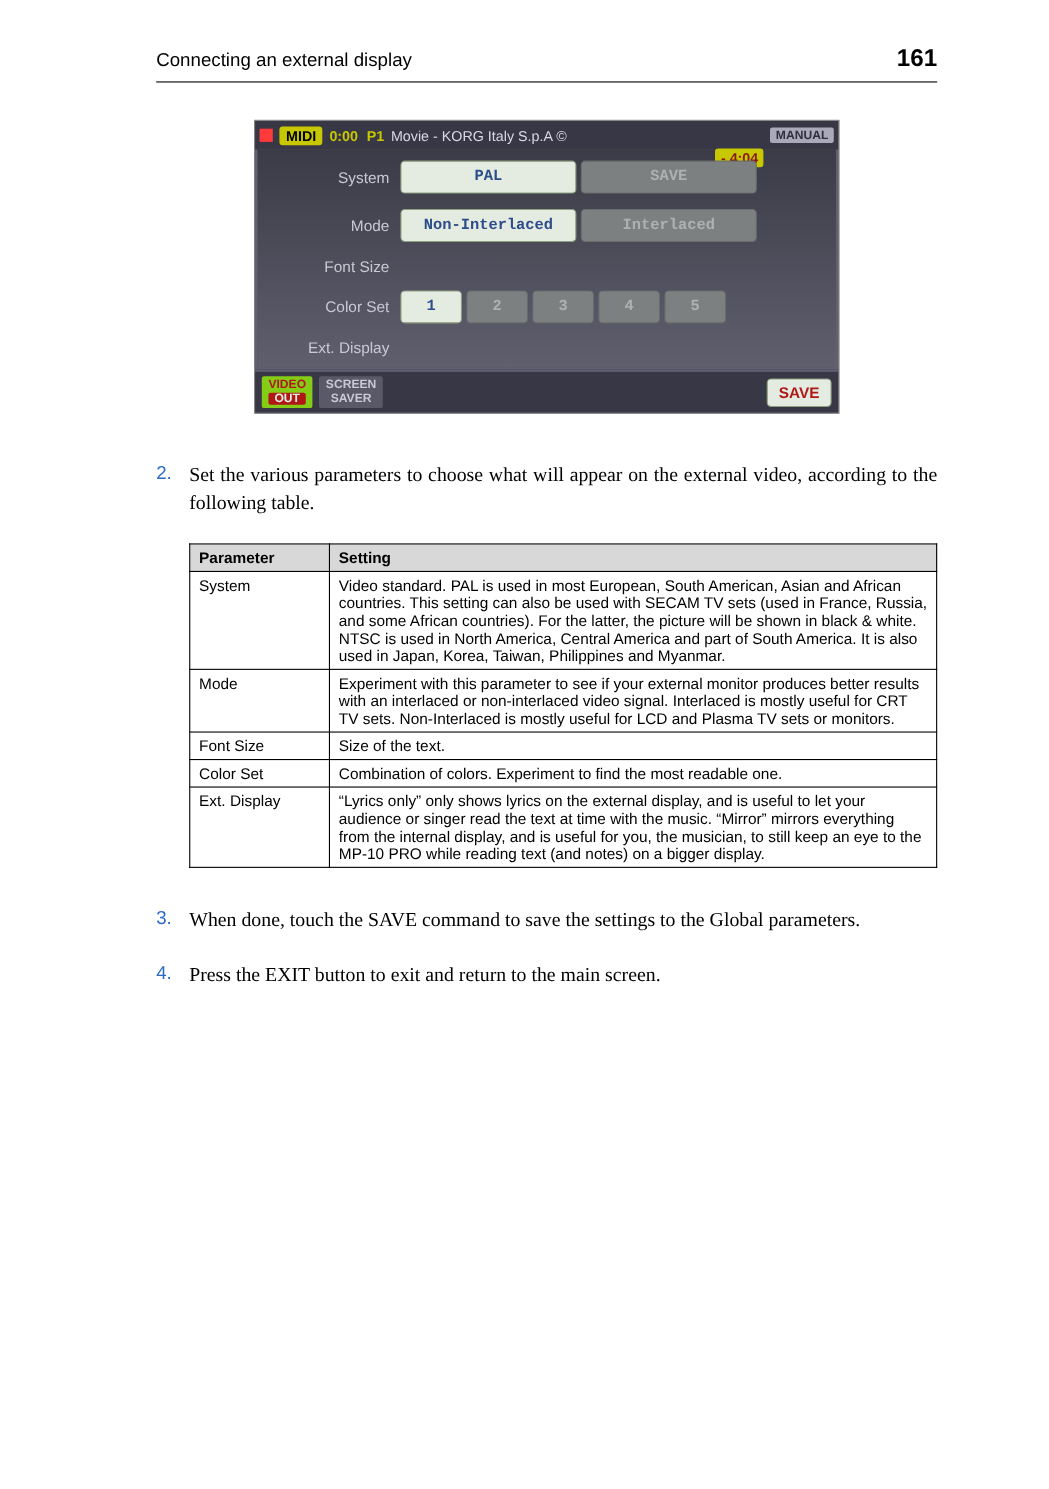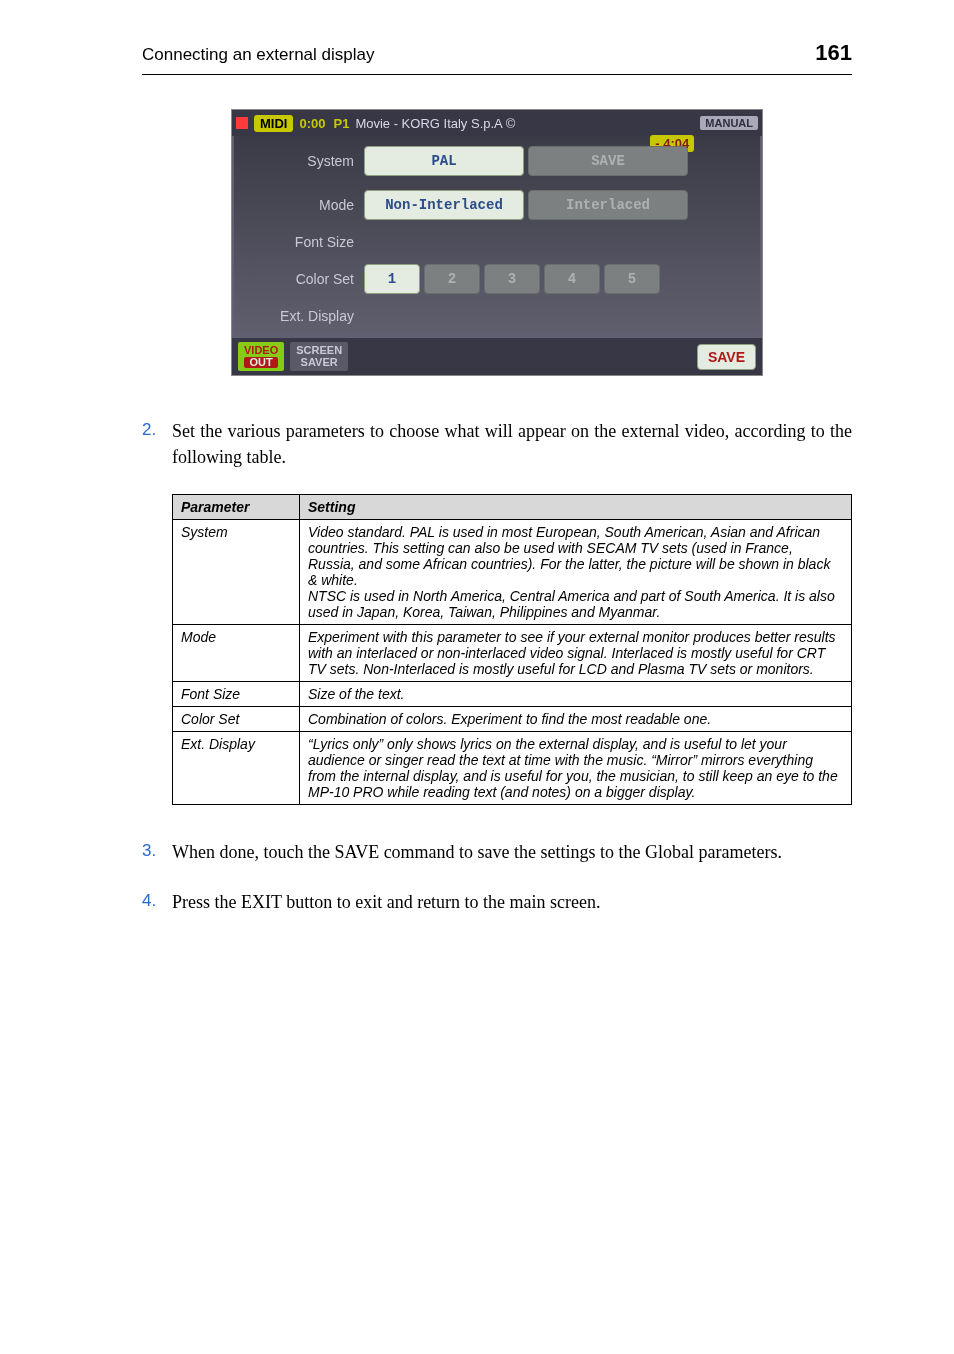--- a/index.html
+++ b/index.html
@@ -199,21 +199,20 @@
   }
   .numpara .txt { flex: 1; text-align: justify; }
 
   
   table.params {
     border-collapse: collapse;
     width: 100%;
     font-family: Arial, Helvetica, sans-serif;
     font-size: 14px;
     margin: 0 12px 34px 0;
-    font-style: italic;
   }
   table.params th, table.params td {
     border: 1.5px solid #000;
     padding: 4px 8px;
     vertical-align: top;
     text-align: left;
   }
   table.params th {
     background: #d8d8d8;
     font-weight: bold;

